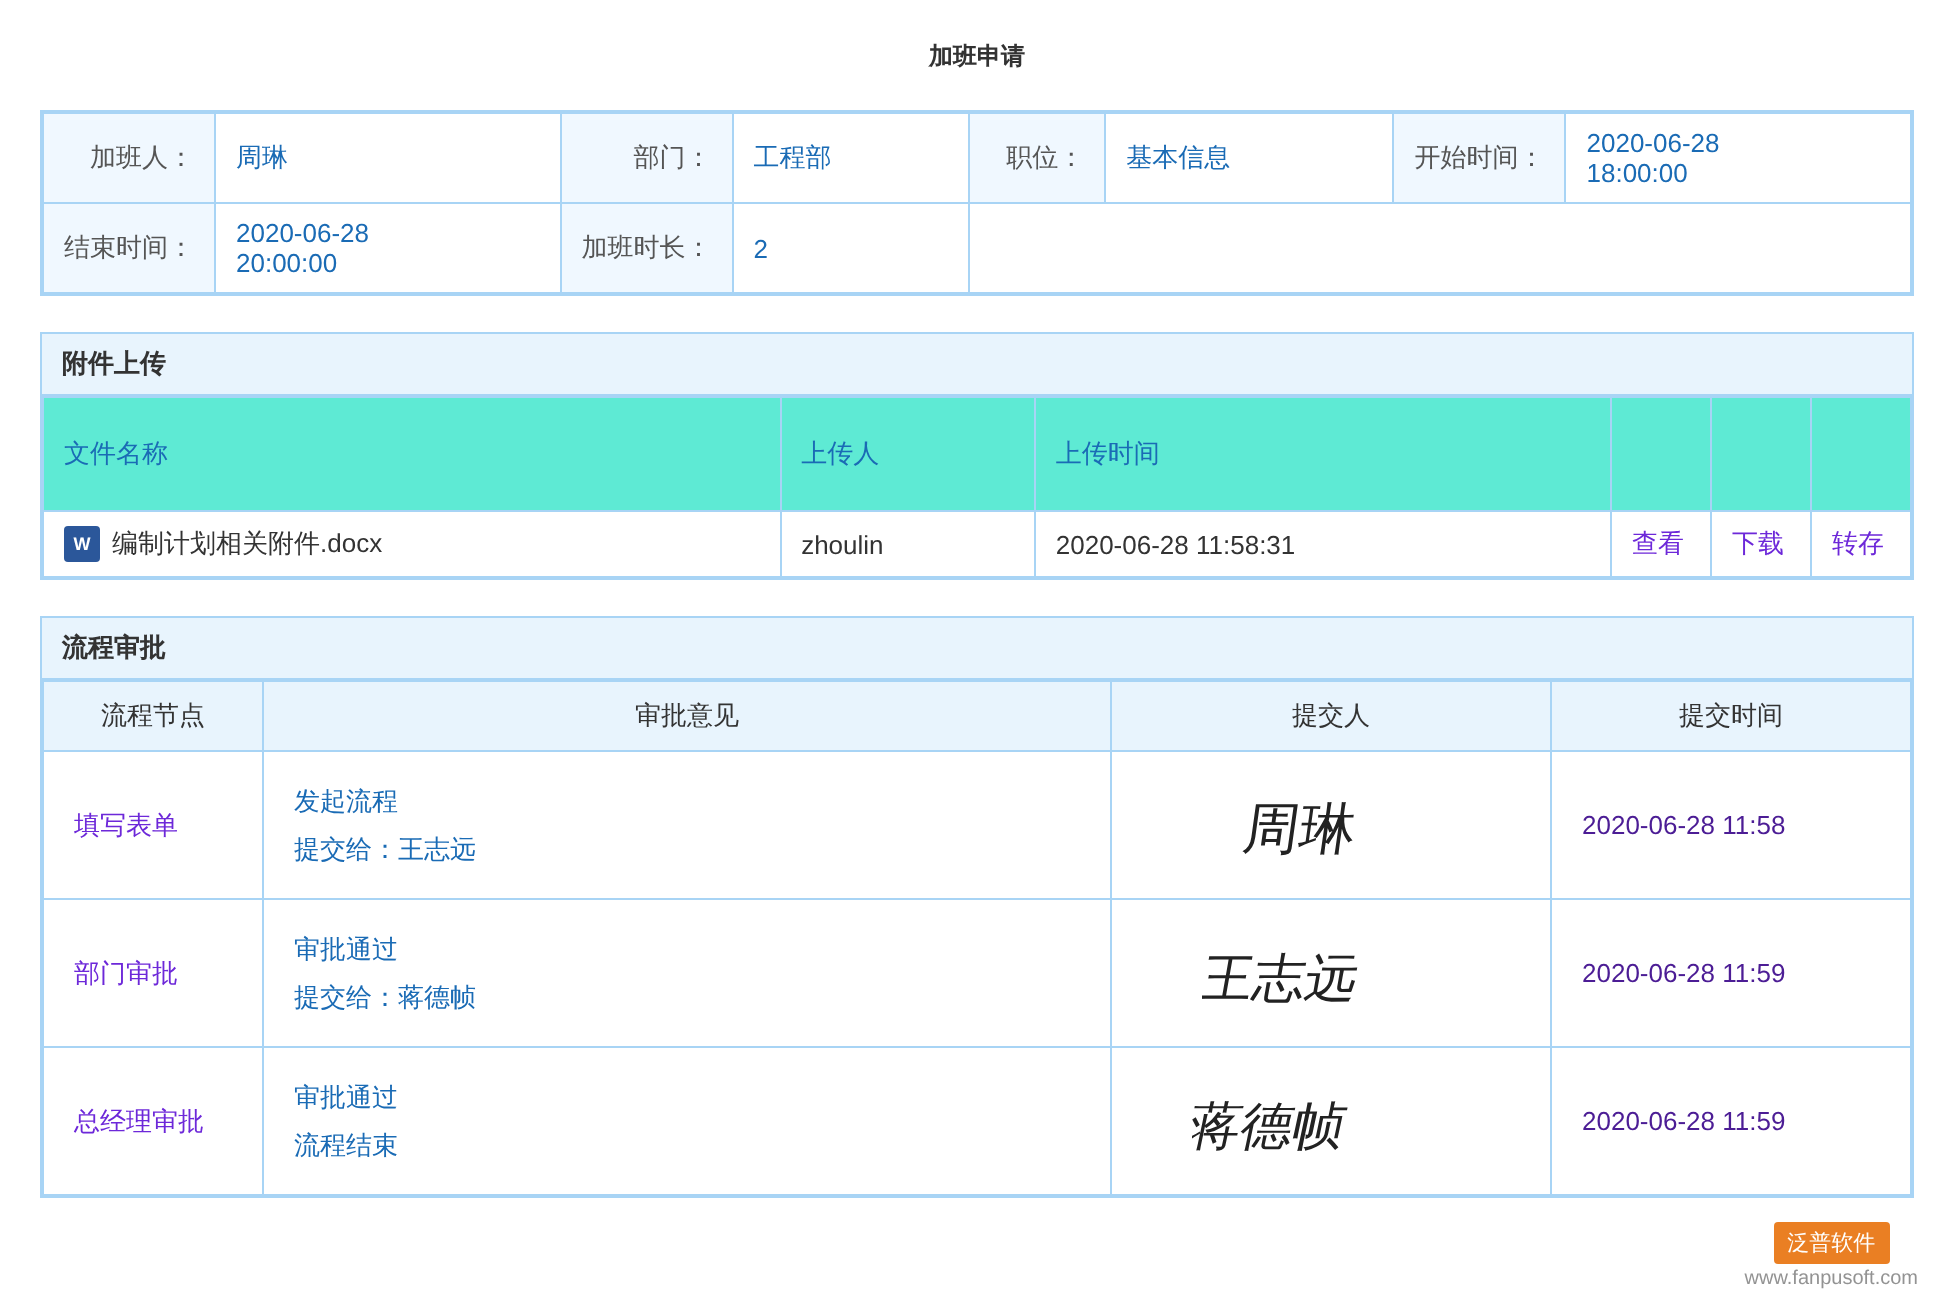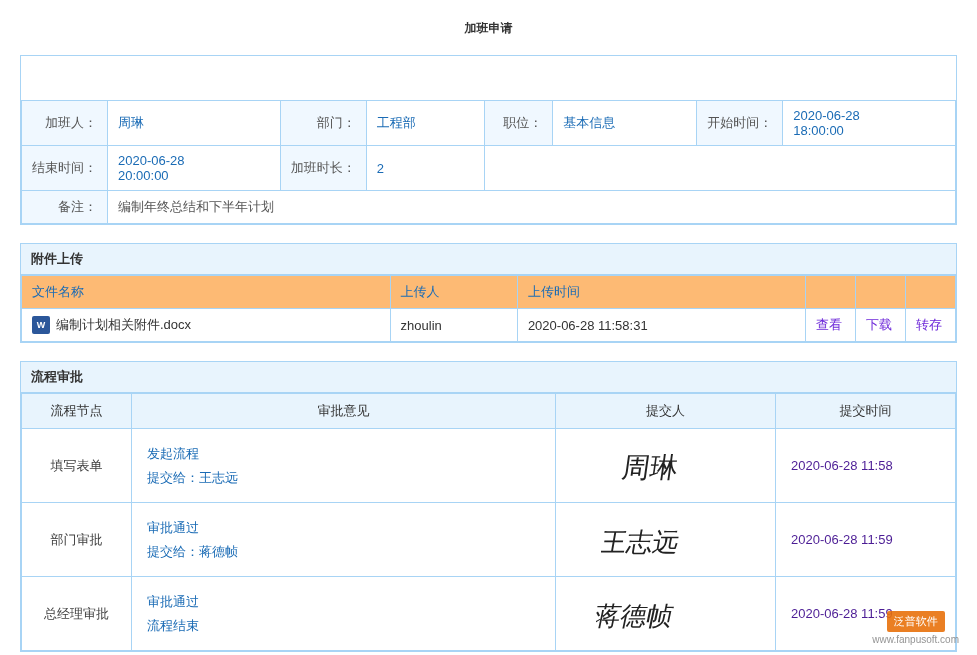--- a/index.html
+++ b/index.html
@@ -28,21 +28,20 @@
       border-bottom: 1px solid #a8d4f5;
       padding: 6px 10px;
       font-size: 13px;
       font-weight: bold;
       color: #333;
     }
     
     .info-table {
       width: 100%;
       border-collapse: collapse;
-      margin-top: 44px;
     }
     .info-table td {
       border: 1px solid #a8d4f5;
       padding: 7px 10px;
       vertical-align: middle;
     }
     .info-table .label-cell {
       background: #f0f8ff;
       color: #555;
       text-align: right;
@@ -55,23 +54,23 @@
     }
     .info-table .remark-value {
       color: #555;
     }
     
     .attach-table {
       width: 100%;
       border-collapse: collapse;
     }
     .attach-table th {
-      background: #fdba74;
-      border: 1px solid #a8d4f5;
-      padding: 7px 10px;
+      background: #5eead4;
+      border: 1px solid #a8d4f5;
+      padding: 19px 10px;
       text-align: left;
       font-weight: normal;
       color: #1a6bb5;
     }
     .attach-table td {
       border: 1px solid #a8d4f5;
       padding: 7px 10px;
       vertical-align: middle;
       color: #333;
     }
@@ -111,22 +110,21 @@
       text-align: center;
       font-weight: normal;
       color: #333;
     }
     .flow-table td {
       border: 1px solid #a8d4f5;
       padding: 10px 15px;
       vertical-align: middle;
     }
     .flow-table .node-cell {
-      text-align: center;
-      color: #404040;
+      color: #6d28d9;
       width: 100px;
     }
     .flow-table .opinion-cell {
       color: #333;
     }
     .flow-table .opinion-link {
       color: #1a6bb5;
       display: block;
       line-height: 1.8;
     }
@@ -183,24 +181,20 @@
 
       <tr>
         <td class="label-cell">结束时间：</td>
         <td class="value-cell" style="white-space:pre-line;">2020-06-28
 20:00:00</td>
         <td class="label-cell">加班时长：</td>
         <td class="value-cell">2</td>
         <td class="value-cell" colspan="4"></td>
       </tr>
 
-      <tr>
-        <td class="label-cell">备注：</td>
-        <td colspan="7" class="value-cell remark-value">编制年终总结和下半年计划</td>
-      </tr>
     </tbody>
   </table>
 </div>
 
 <div class="section">
   <div class="section-header">附件上传</div>
   <table class="attach-table">
     <thead>
       <tr>
         <th>文件名称</th>

